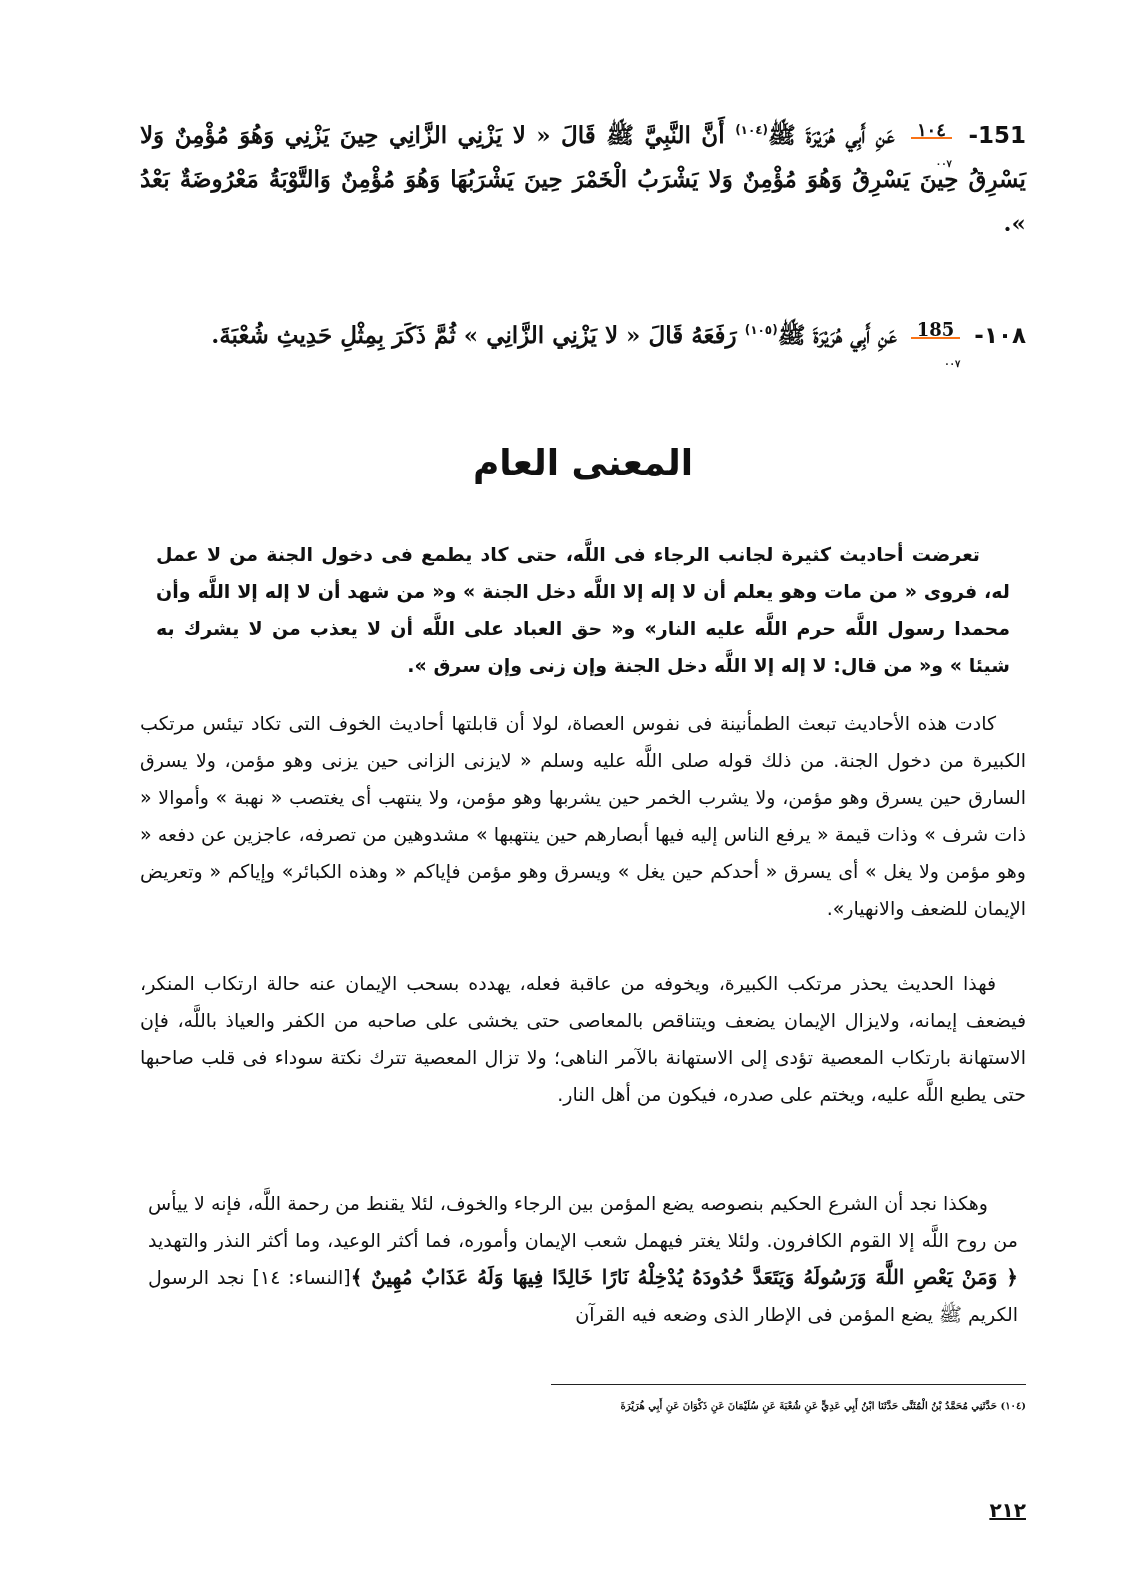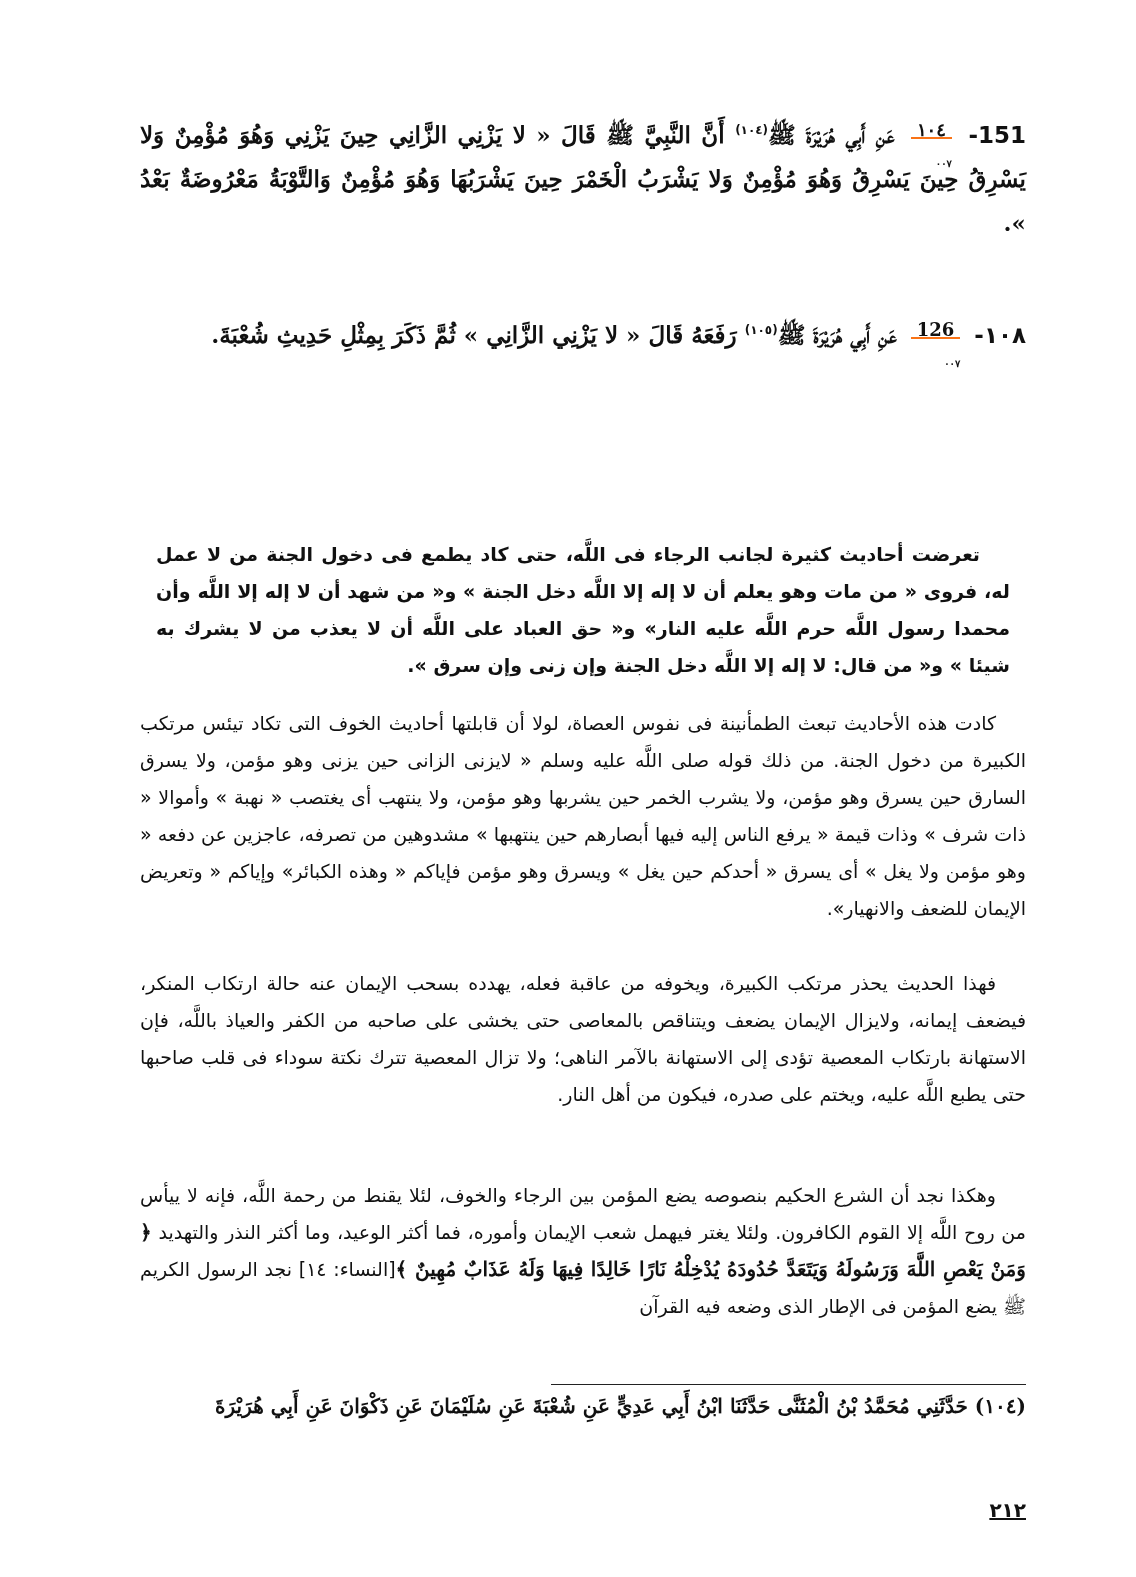--- a/index.html
+++ b/index.html
@@ -103,21 +103,21 @@
       height: 0;
       border-top: 1.5px solid #222;
     }
     .footnotes {
       position: absolute;
       top: 1392px;
       left: 0;
       right: 0;
       font-family: "DejaVu Serif", serif;
       font-weight: bold;
-      font-size: 20px;
+      font-size: 10px;
       line-height: 28px;
     }
     .footnote { white-space: nowrap; }
     .page-number {
       position: absolute;
       top: 1498px;
       right: 0;
       font-family: "DejaVu Sans", sans-serif;
       font-weight: bold;
       font-size: 20px;
@@ -131,30 +131,31 @@
 
   <div class="hadith hadith-107">
     <span class="num">151-</span>
     <span class="ref-frac"><span>١٠٤</span><span class="ref-frac-sub">٠٠٧</span></span>
     <span>عَنِ أَبِي هُرَيْرَةَ ﷺ</span><sup class="fn">(١٠٤)</sup>
     <span>أَنَّ النَّبِيَّ ﷺ قَالَ « لا يَزْنِي الزَّانِي حِينَ يَزْنِي وَهُوَ مُؤْمِنٌ وَلا يَسْرِقُ حِينَ يَسْرِقُ وَهُوَ مُؤْمِنٌ وَلا يَشْرَبُ الْخَمْرَ حِينَ يَشْرَبُهَا وَهُوَ مُؤْمِنٌ وَالتَّوْبَةُ مَعْرُوضَةٌ بَعْدُ ».</span>
   </div>
 
   <div class="hadith hadith-108">
     <span class="num">١٠٨-</span>
-    <span class="ref-frac"><span>126</span><span class="ref-frac-sub">٠٠٧</span></span>
+    <span class="ref-frac"><span>185</span><span class="ref-frac-sub">٠٠٧</span></span>
     <span>عَنِ أَبِي هُرَيْرَةَ ﷺ</span><sup class="fn">(١٠٥)</sup>
     <span>رَفَعَهُ قَالَ « لا يَزْنِي الزَّانِي » ثُمَّ ذَكَرَ بِمِثْلِ حَدِيثِ شُعْبَةَ.</span>
   </div>
 
+  <h2 class="section-title" style="margin:0;">المعنى العام</h2>
 
   <p class="para para-1" style="margin:16px;font-weight:bold;">تعرضت أحاديث كثيرة لجانب الرجاء فى اللَّه، حتى كاد يطمع فى دخول الجنة من لا عمل له، فروى « من مات وهو يعلم أن لا إله إلا اللَّه دخل الجنة » و« من شهد أن لا إله إلا اللَّه وأن محمدا رسول اللَّه حرم اللَّه عليه النار» و« حق العباد على اللَّه أن لا يعذب من لا يشرك به شيئا » و« من قال: لا إله إلا اللَّه دخل الجنة وإن زنى وإن سرق ».</p>
   <p class="para para-2" style="margin:0;">كادت هذه الأحاديث تبعث الطمأنينة فى نفوس العصاة، لولا أن قابلتها أحاديث الخوف التى تكاد تيئس مرتكب الكبيرة من دخول الجنة. من ذلك قوله صلى اللَّه عليه وسلم « لايزنى الزانى حين يزنى وهو مؤمن، ولا يسرق السارق حين يسرق وهو مؤمن، ولا يشرب الخمر حين يشربها وهو مؤمن، ولا ينتهب أى يغتصب « نهبة » وأموالا « ذات شرف » وذات قيمة « يرفع الناس إليه فيها أبصارهم حين ينتهبها » مشدوهين من تصرفه، عاجزين عن دفعه « وهو مؤمن ولا يغل » أى يسرق « أحدكم حين يغل » ويسرق وهو مؤمن فإياكم « وهذه الكبائر» وإياكم « وتعريض الإيمان للضعف والانهيار».</p>
   <p class="para para-3" style="margin:0;">فهذا الحديث يحذر مرتكب الكبيرة، ويخوفه من عاقبة فعله، يهدده بسحب الإيمان عنه حالة ارتكاب المنكر، فيضعف إيمانه، ولايزال الإيمان يضعف ويتناقص بالمعاصى حتى يخشى على صاحبه من الكفر والعياذ باللَّه، فإن الاستهانة بارتكاب المعصية تؤدى إلى الاستهانة بالآمر الناهى؛ ولا تزال المعصية تترك نكتة سوداء فى قلب صاحبها حتى يطبع اللَّه عليه، ويختم على صدره، فيكون من أهل النار.</p>
-  <p class="para para-4" style="margin:0;">
+  <p class="para para-4" style="margin:8px;">
     <span>وهكذا نجد أن الشرع الحكيم بنصوصه يضع المؤمن بين الرجاء والخوف، لئلا يقنط من رحمة اللَّه، فإنه لا ييأس من روح اللَّه إلا القوم الكافرون. ولئلا يغتر فيهمل شعب الإيمان وأموره، فما أكثر الوعيد، وما أكثر النذر والتهديد</span>
     <span class="quran">﴿ وَمَنْ يَعْصِ اللَّهَ وَرَسُولَهُ وَيَتَعَدَّ حُدُودَهُ يُدْخِلْهُ نَارًا خَالِدًا فِيهَا وَلَهُ عَذَابٌ مُهِينٌ ﴾</span><span>[النساء: ١٤]</span>
     <span>نجد الرسول الكريم ﷺ يضع المؤمن فى الإطار الذى وضعه فيه القرآن</span>
   </p>
 
   <div class="footnote-rule"></div>
 
   <div class="footnotes">
     <div class="footnote">(١٠٤) حَدَّثَنِي مُحَمَّدُ بْنُ الْمُثَنَّى حَدَّثَنَا ابْنُ أَبِي عَدِيٍّ عَنِ شُعْبَةَ عَنِ سُلَيْمَانَ عَنِ ذَكْوَانَ عَنِ أَبِي هُرَيْرَةَ</div>
   </div>

